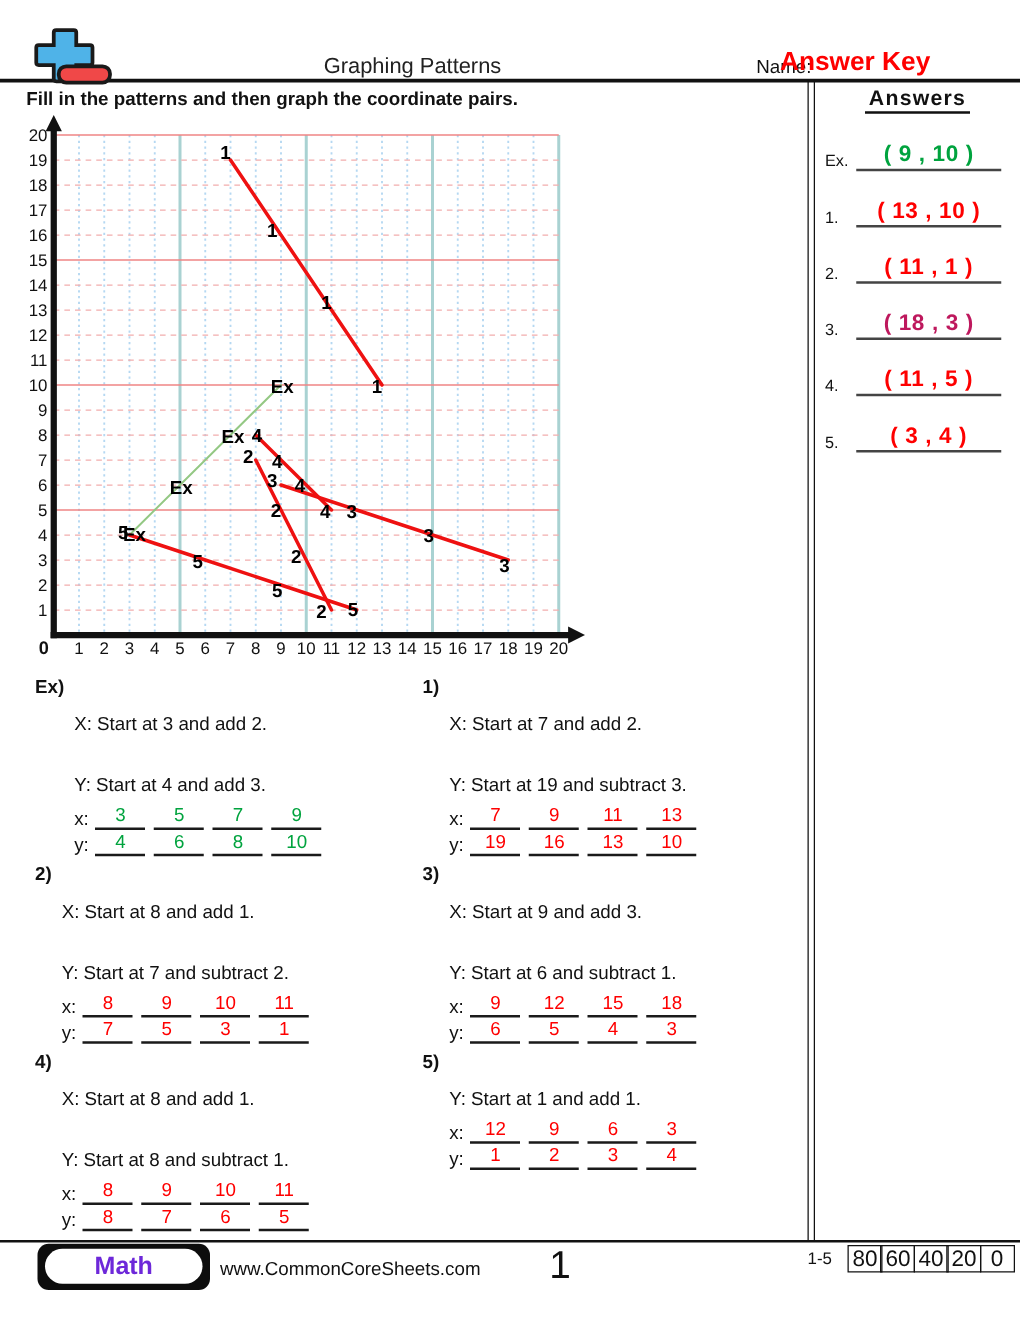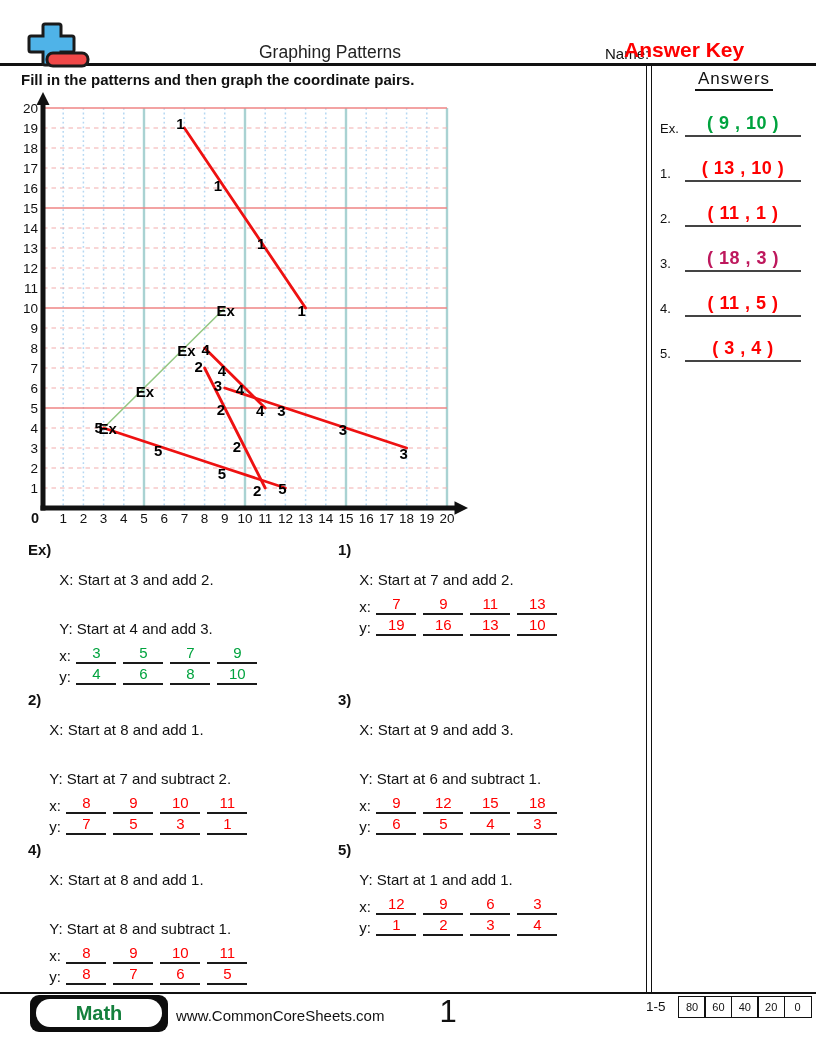--- a/index.html
+++ b/index.html
@@ -12,47 +12,47 @@
   .name-label{position:absolute;left:557px;top:45px;font-size:15px;margin-left:48px;}
   .answer-key{position:absolute;left:624px;top:38px;font-size:21px;font-weight:bold;color:#fe0000;}
   .header-rule{position:absolute;left:0;top:63px;width:816px;height:2.5px;background:#111;}
   .instruction{position:absolute;left:21px;top:71px;font-size:15px;font-weight:bold;}
   
   .graph-wrap{position:absolute;left:18px;top:92px;width:452px;height:442px;}
   
   .sidebar-rule{position:absolute;left:646px;top:64px;height:929px;width:4px;
                 border-left:1.6px solid #111;border-right:1.6px solid #111;}
   .answers-title{position:absolute;left:655px;top:69px;width:158px;text-align:center;
-                 font-size:17px;font-weight:normal;}
+                 font-size:17px;font-weight:bold;}
   .answers-title span{border-bottom:2px solid #111;padding:0 3px 1px 3px;letter-spacing:1px;}
   .ans-row{position:absolute;left:655px;width:158px;height:30px;}
   .ans-label{position:absolute;left:5px;bottom:1px;font-size:13px;}
   .ans-line{position:absolute;left:30px;bottom:0;width:116px;border-bottom:2px solid #444;}
   .ans-value{position:absolute;left:30px;bottom:3px;width:116px;text-align:center;
              font-size:18px;font-weight:bold;letter-spacing:0.5px;}
   
   .prob{position:absolute;width:300px;display:flex;align-items:flex-start;}
   .prob-num{font-weight:bold;font-size:15px;line-height:19px;margin-right:8px;}
   .prob-line{font-size:15px;line-height:19px;margin-top:30px;}
   .val-row{display:flex;align-items:flex-end;margin-top:7px;height:19px;}
   .val-row.second{margin-top:2px;}
   .axis-lab{font-size:15px;width:12px;line-height:17px;}
   .cell{width:40px;margin-left:5px;margin-right:2px;border-bottom:2px solid #1a1a1a;
         text-align:center;font-size:15px;line-height:17px;padding-bottom:1px;}
   
   .footer-rule{position:absolute;left:0;top:992px;width:816px;height:2px;background:#111;}
   .math-badge{position:absolute;left:30px;top:995px;width:138px;height:37px;background:#0d0d0d;border-radius:9px;}
   .math-pill{position:absolute;left:6px;top:4px;right:6px;bottom:5px;background:#fff;border-radius:16px;
-             display:flex;align-items:center;justify-content:center;font-size:20px;font-weight:bold;color:#15803d;}
+             display:flex;align-items:center;justify-content:center;font-size:20px;font-weight:bold;color:#6d28d9;}
   .website{position:absolute;left:176px;top:1007px;font-size:15px;}
   .page-number{position:absolute;left:430px;top:994px;width:36px;text-align:center;font-size:31px;}
   .score-range{position:absolute;left:646px;top:999px;font-size:13.5px;}
   .score-table{position:absolute;left:678px;top:996px;display:flex;}
   .score-cell{width:26px;height:20px;border:1.6px solid #111;margin-left:-1.6px;
-              display:flex;align-items:center;justify-content:center;font-size:11px;}
+              display:flex;align-items:center;justify-content:center;font-size:18px;}
   .score-cell:first-child{margin-left:0;}
 </style>
 </head>
 <body>
 
 <div class="page">
 
   <div class="logo">
     <svg width="64" height="47" viewBox="0 0 64 47">
       <path d="M18,2 H32 Q34,2 34,4 V14 H45 Q47,14 47,16 V28 Q47,30 45,30 H34 V41 Q34,43 32,43 H18 Q16,43 16,41 V30 H4 Q2,30 2,28 V16 Q2,14 4,14 H16 V4 Q16,2 18,2 Z" fill="#4fb3e8" stroke="#1a1a1a" stroke-width="3"></path>
@@ -239,20 +239,21 @@
         <span class="cell" style="color: rgb(0, 163, 62);">8</span>
         <span class="cell" style="color: rgb(0, 163, 62);">10</span>
       </div>
     </div>
   </div>
 
   <div class="prob" style="left:338px;top:540px">
     <div class="prob-num">1)</div>
     <div class="prob-body">
       <div class="prob-line">X: Start at 7 and add 2.</div>
+      <div class="prob-line">Y: Start at 19 and subtract 3.</div>
       <div class="val-row">
         <span class="axis-lab">x:</span>
         <span class="cell" style="color: rgb(254, 0, 0);">7</span>
         <span class="cell" style="color: rgb(254, 0, 0);">9</span>
         <span class="cell" style="color: rgb(254, 0, 0);">11</span>
         <span class="cell" style="color: rgb(254, 0, 0);">13</span>
       </div>
       <div class="val-row second">
         <span class="axis-lab">y:</span>
         <span class="cell" style="color: rgb(254, 0, 0);">19</span>

